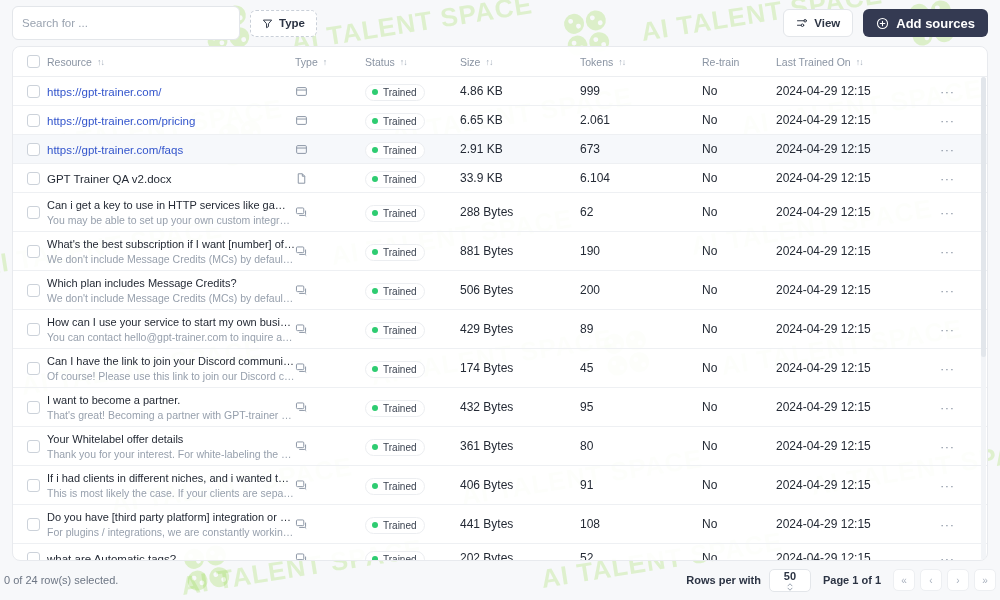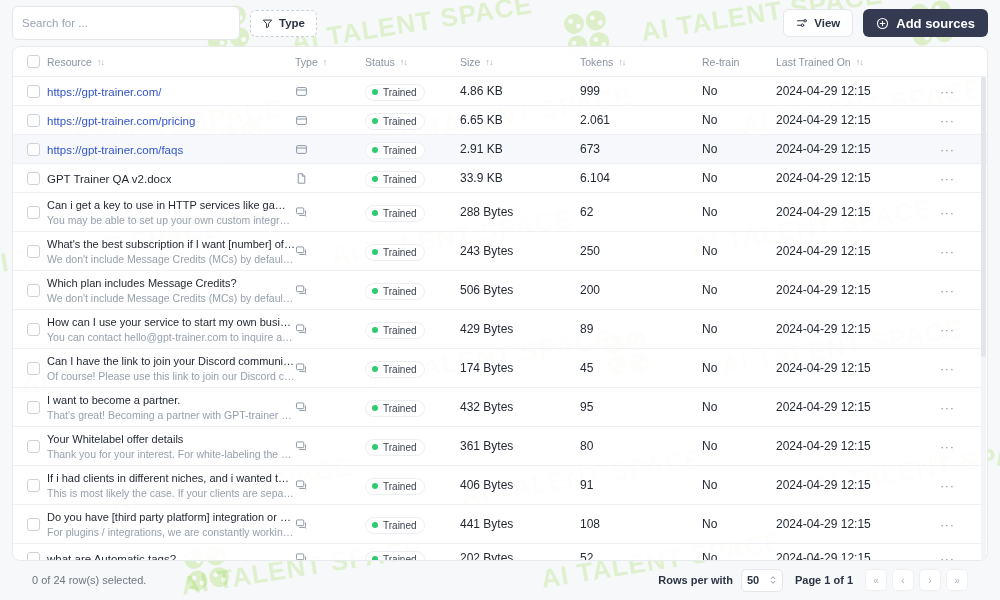--- a/index.html
+++ b/index.html
@@ -219,30 +219,30 @@
     position: absolute; top: 0; left: 0;
     width: 5px; height: 280px;
     background: #e2e6eb; border-radius: 3px;
   }
 
   
   .footer {
     position: relative; z-index: 5;
     height: 38px;
     display: flex; align-items: center;
-    padding: 0 32px;
+    padding: 0 4px;
     font-size: 11px; color: #6d7684;
   }
   .pager { display:flex; align-items:center; gap: 12px; }
   .rpp { display:flex; align-items:center; gap: 8px; font-weight:600; color:#2c3444; font-size:11px;}
   .rpp-sel {
     width: 42px; height: 23px;
     border: 1px solid #e3e6ea; border-radius: 5px; background:#fff;
     display:flex; align-items:center; justify-content:space-between;
-    padding: 0 5px; font-size: 11px; color:#2c3444; cursor:pointer;
+    padding: 0 5px; font-size: 11px; color:#2c3444; cursor:pointer;flex-direction:column;
   }
   .pageinfo { font-weight: 600; color:#2c3444; font-size:11px; }
   .navbtns { display:flex; gap: 5px; }
   .navbtn {
     width: 22px; height: 22px;
     border: 1px solid #edeff2; border-radius: 5px;
     background: #fff;
     display:flex; align-items:center; justify-content:center;
     font-size: 10px; color:#aab2bf; cursor:pointer;
   }
@@ -620,22 +620,22 @@
                 <rect x="1.8" y="2.4" width="9" height="7" rx="1.2"></rect>
                 <path d="M5.2 11.6h6.6c.7 0 1.2-.5 1.2-1.2V5.6"></path>
                 <path d="M13.8 12.9l-1.6-1.5"></path>
               </svg>
             </span>
           </div>
           <div class="c-stat"><span class="badge">
               <span class="dot"></span>
               <span class="badge-txt">Trained</span>
             </span></div>
-          <div class="c-size cell-txt">243 Bytes</div>
-          <div class="c-tok cell-txt">250</div>
+          <div class="c-size cell-txt">881 Bytes</div>
+          <div class="c-tok cell-txt">190</div>
           <div class="c-ret cell-txt">No</div>
           <div class="c-date cell-txt">2024-04-29 12:15</div>
           <div class="c-act">
             <span class="dots">···</span>
           </div>
         </div>
         <div class="row tall">
           <div class="c-chk">
             <div class="chkbox"></div>
           </div>

